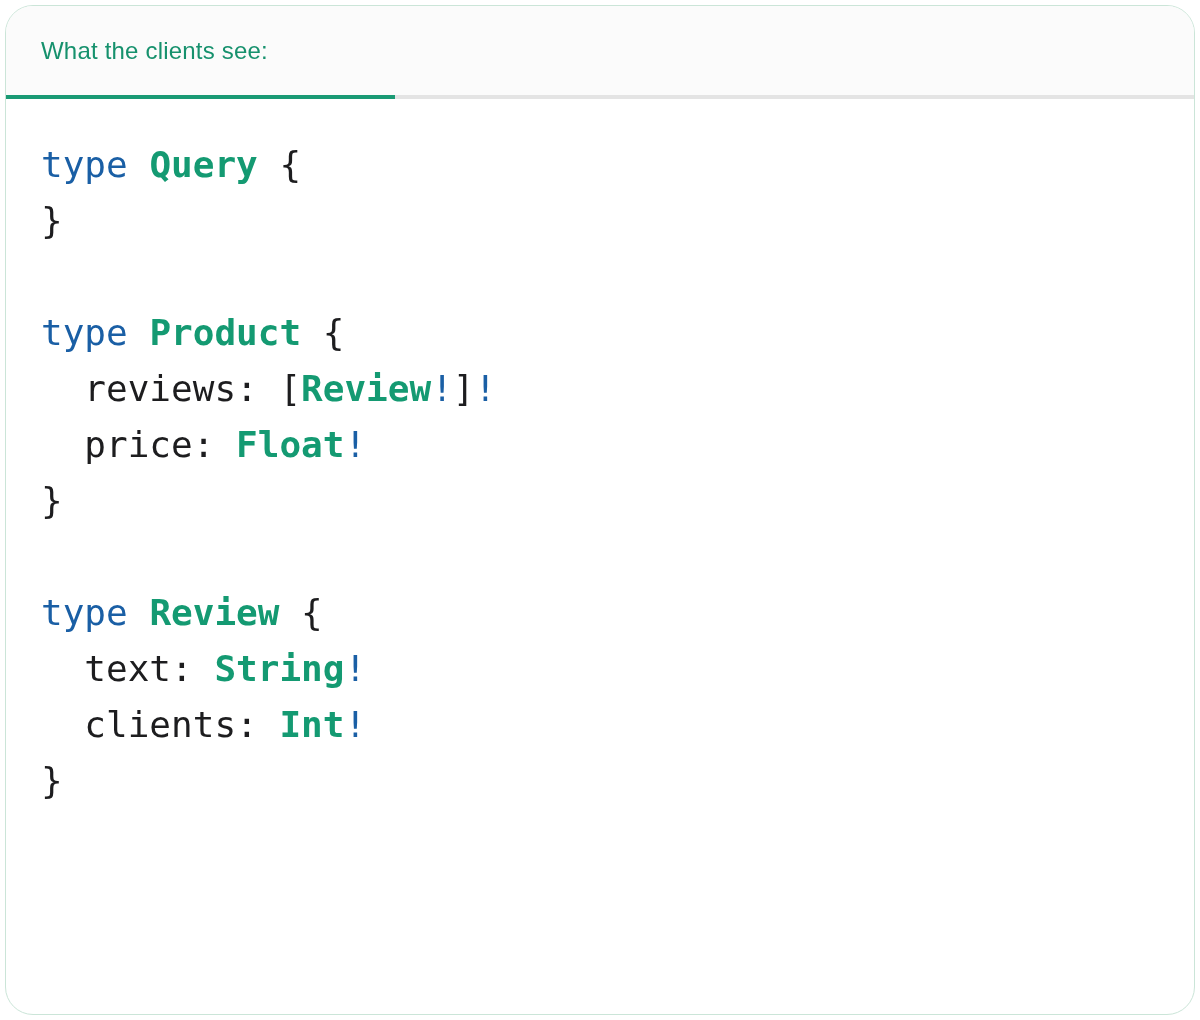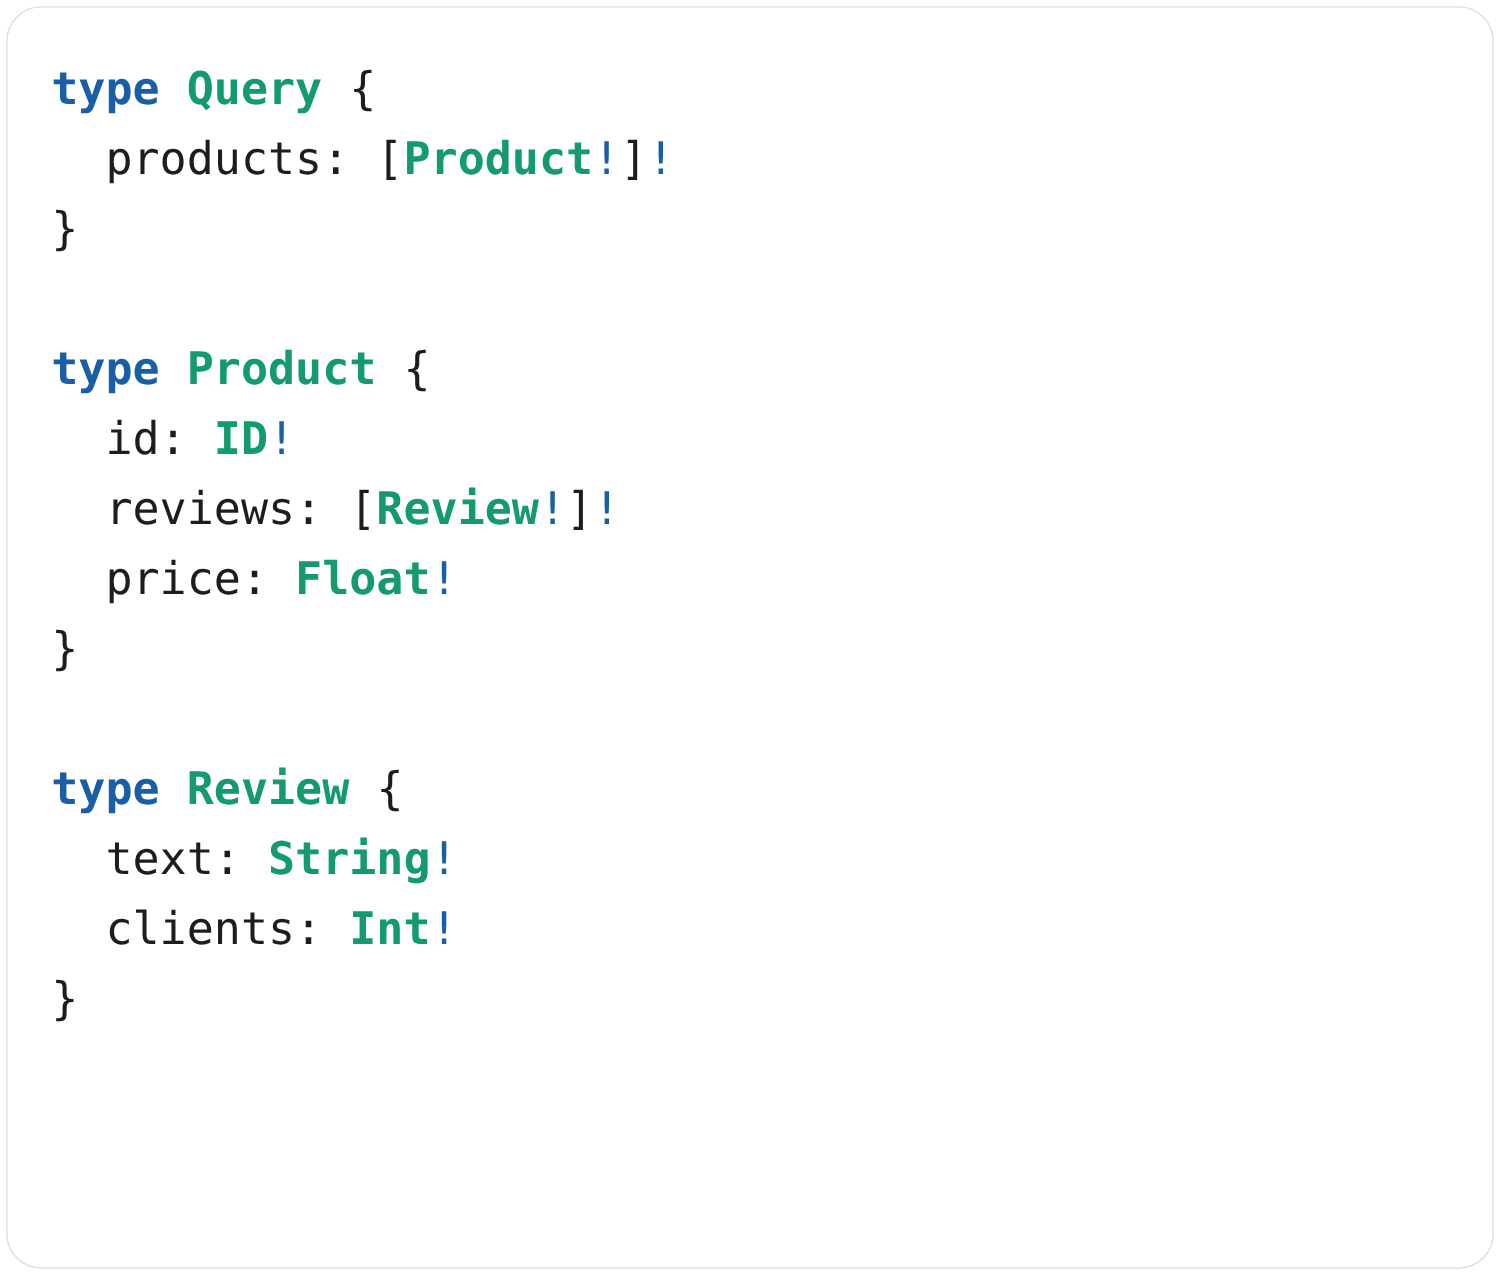--- a/index.html
+++ b/index.html
@@ -58,36 +58,39 @@
     padding: 38px 30px 30px 35px;
     font-family: "DejaVu Sans Mono", "Liberation Mono", monospace;
     font-size: 36px;
     line-height: 56px;
     color: var(--plain-dark);
   }
   .code-line {
     white-space: pre;
     height: 56px;
   }
-  .tok-kw { color: var(--kw-blue); font-weight: bold; }
+  .tok-kw { color: var(--kw-blue); }
   .tok-tn { color: var(--type-green); font-weight: bold; }
   .tok-pl { color: var(--plain-dark); }
   .tok-bg { color: var(--kw-blue); }
 </style>
 </head>
 <body>
 
 <div class="card">
+  <div class="tabs-bar">
+    <div class="tab">
+      <span class="tab-label">What the clients see:</span>
+    </div>
+  </div>
   <div class="code-block">
       <div class="code-line"><span class="tok-kw">type</span><span class="tok-pl"> </span><span class="tok-tn">Query</span><span class="tok-pl"> {</span></div>
-      <div class="code-line"><span class="tok-pl">  products: [</span><span class="tok-tn">Product</span><span class="tok-bg">!</span><span class="tok-pl">]</span><span class="tok-bg">!</span></div>
       <div class="code-line"><span class="tok-pl">}</span></div>
       <div class="code-line">&nbsp;</div>
       <div class="code-line"><span class="tok-kw">type</span><span class="tok-pl"> </span><span class="tok-tn">Product</span><span class="tok-pl"> {</span></div>
-      <div class="code-line"><span class="tok-pl">  id: </span><span class="tok-tn">ID</span><span class="tok-bg">!</span></div>
       <div class="code-line"><span class="tok-pl">  reviews: [</span><span class="tok-tn">Review</span><span class="tok-bg">!</span><span class="tok-pl">]</span><span class="tok-bg">!</span></div>
       <div class="code-line"><span class="tok-pl">  price: </span><span class="tok-tn">Float</span><span class="tok-bg">!</span></div>
       <div class="code-line"><span class="tok-pl">}</span></div>
       <div class="code-line">&nbsp;</div>
       <div class="code-line"><span class="tok-kw">type</span><span class="tok-pl"> </span><span class="tok-tn">Review</span><span class="tok-pl"> {</span></div>
       <div class="code-line"><span class="tok-pl">  text: </span><span class="tok-tn">String</span><span class="tok-bg">!</span></div>
       <div class="code-line"><span class="tok-pl">  clients: </span><span class="tok-tn">Int</span><span class="tok-bg">!</span></div>
       <div class="code-line"><span class="tok-pl">}</span></div>
     </div>
 </div>

